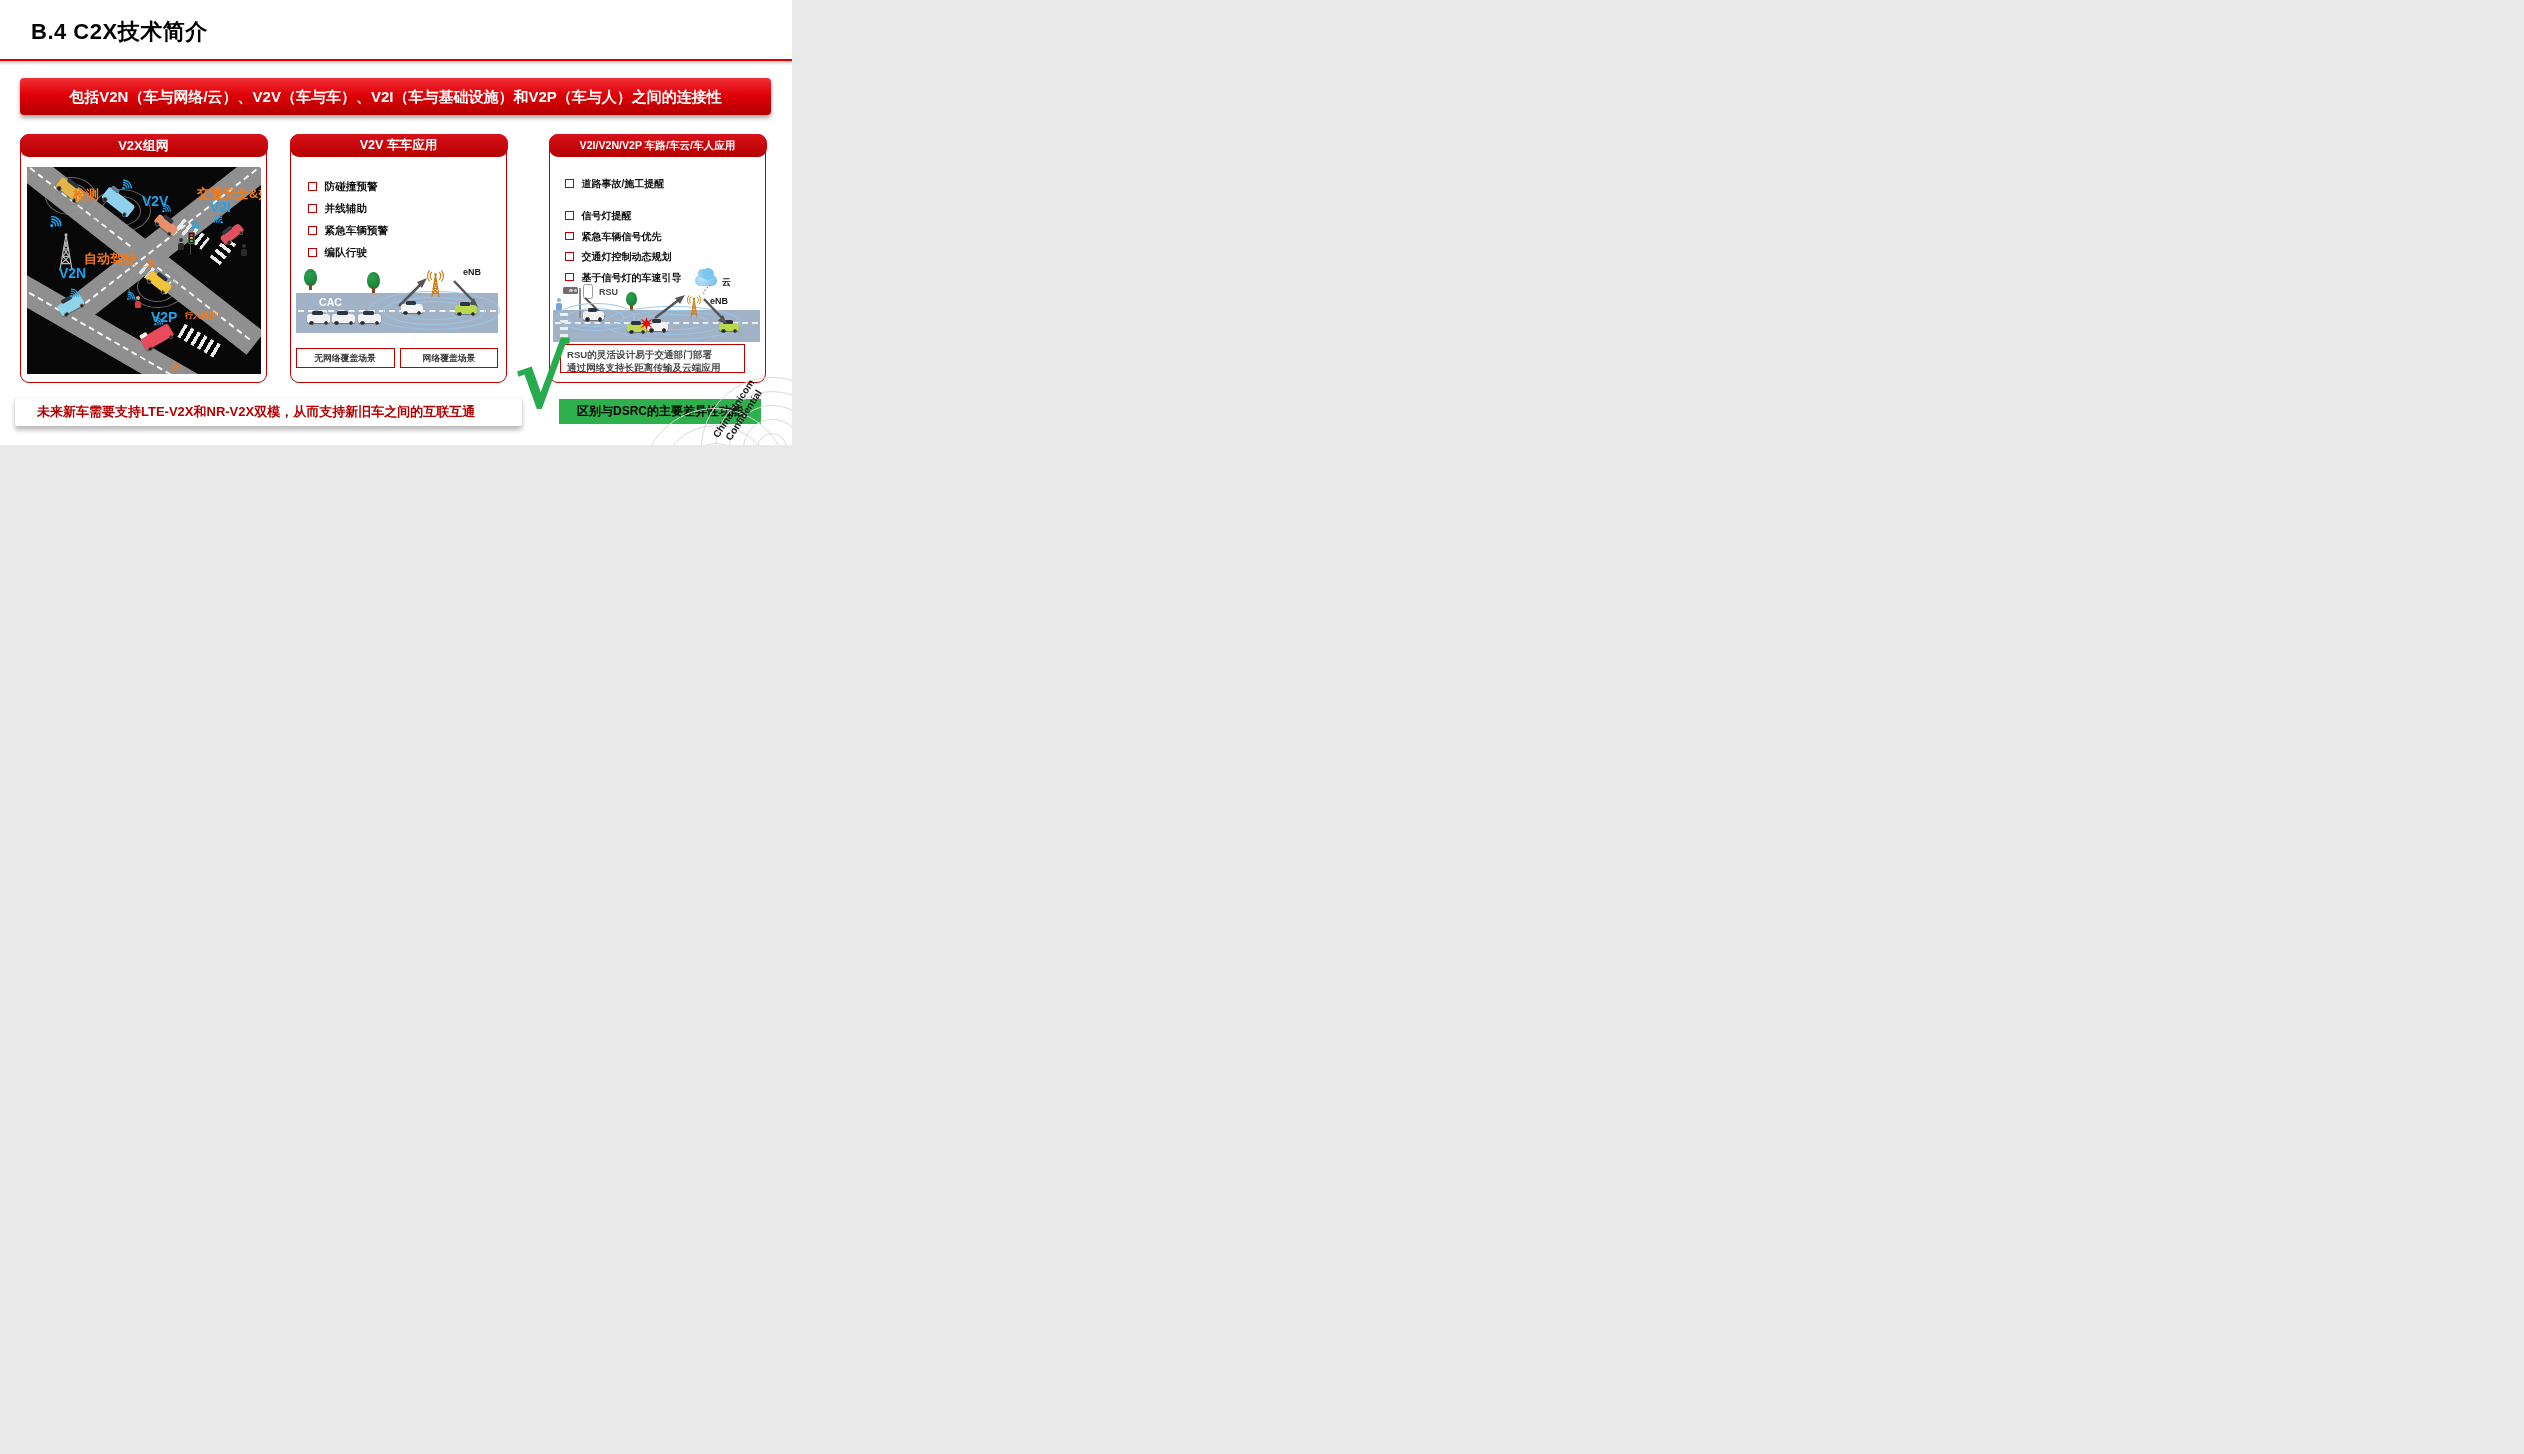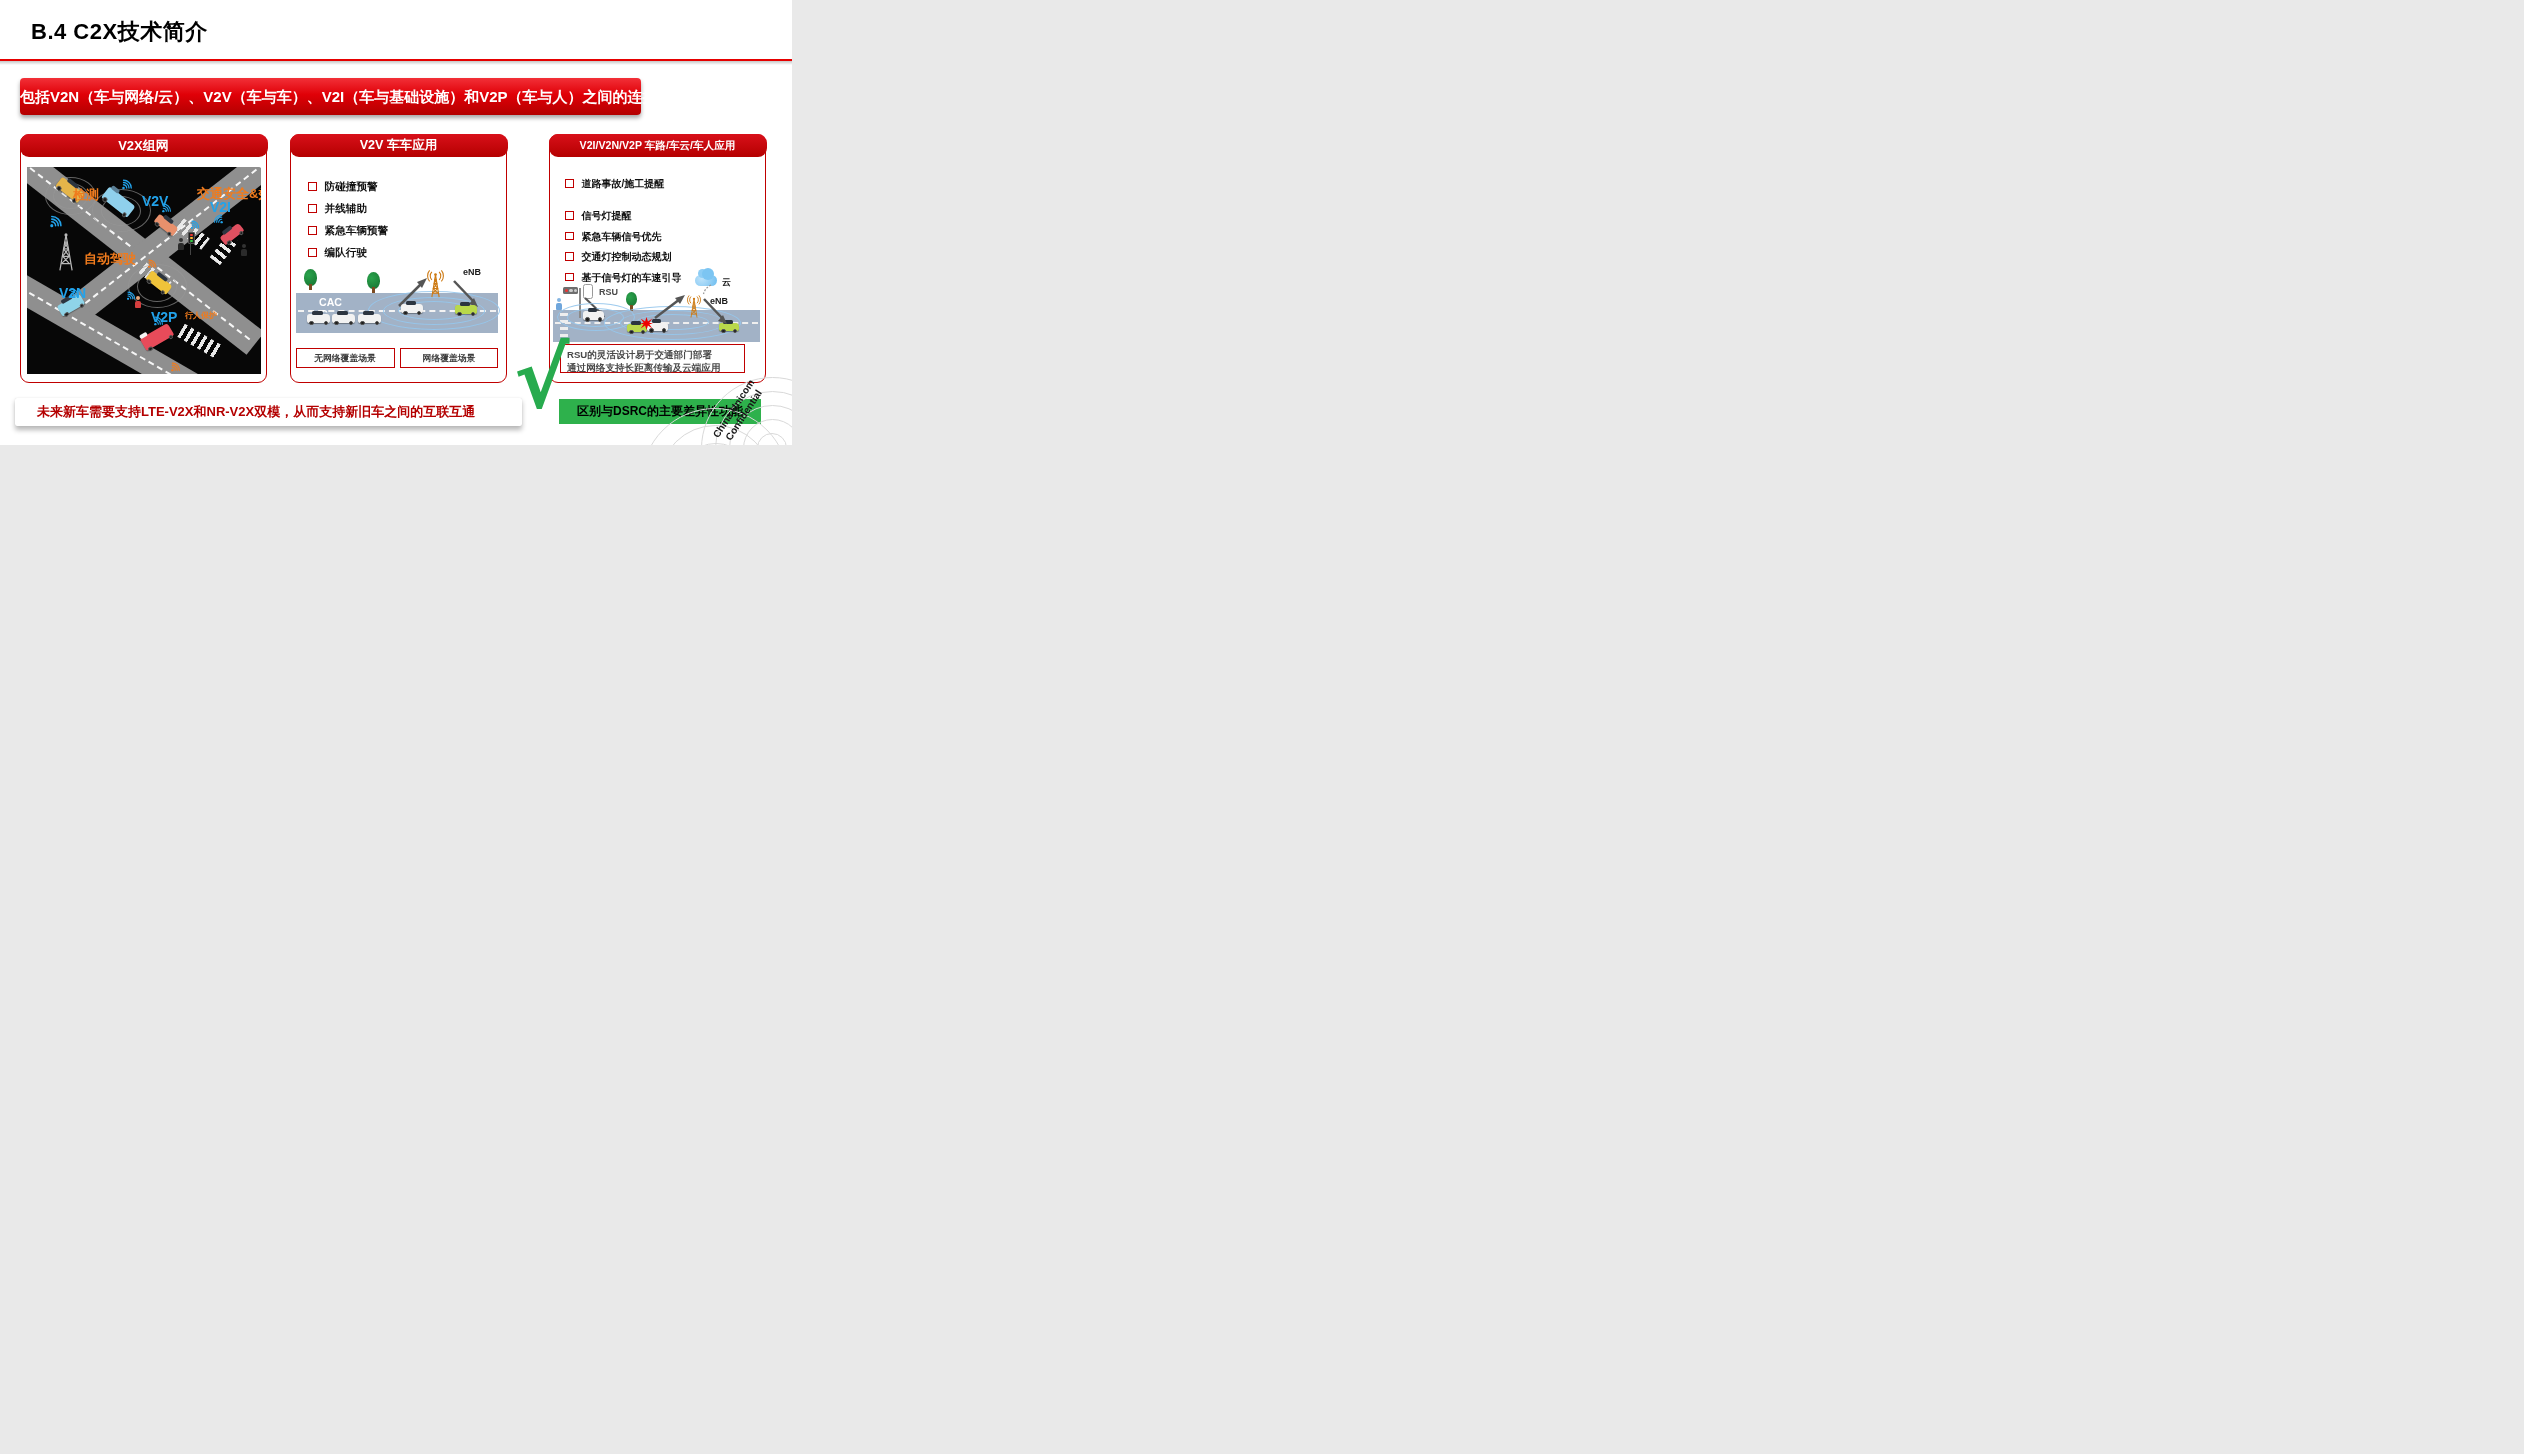--- a/index.html
+++ b/index.html
@@ -6,21 +6,21 @@
   .slide{position:relative;width:792px;height:445px;background:#ffffff;overflow:hidden;
          font-family:"Liberation Sans","DejaVu Sans",sans-serif;}
   .abs{position:absolute;}
 
   
   .page-title{position:absolute;left:31px;top:17px;font-size:22px;font-weight:800;color:#000;letter-spacing:0.5px;}
   .title-rule{position:absolute;left:0;top:59px;width:792px;height:2px;background:#e60000;}
   .title-rule-shadow{position:absolute;left:0;top:61px;width:792px;height:4px;
         background:linear-gradient(180deg,rgba(0,0,0,.22),rgba(0,0,0,0));}
 
-  .banner{position:absolute;left:20px;top:78px;width:621px;height:37px;border-radius:4px;
+  .banner{position:absolute;left:20px;top:78px;width:751px;height:37px;border-radius:4px;
         background:linear-gradient(180deg,#f23038 0%,#e00007 45%,#b30000 100%);
         box-shadow:0 3px 4.5px rgba(0,0,0,.35);
         color:#fff;font-size:15px;font-weight:800;text-align:center;line-height:37px;white-space:nowrap;}
 
   
   .panel{position:absolute;top:134px;height:247px;background:#fff;border:1.5px solid #c00000;border-radius:9px;}
   .panel-hd{position:absolute;left:-1.5px;top:-1.5px;right:-1.5px;height:23px;border-radius:9px;
         background:linear-gradient(180deg,#d8101a,#b50000);
         color:#fff;font-weight:800;text-align:center;line-height:23px;}
   .blist{position:absolute;}
@@ -233,21 +233,21 @@
         </svg>
       <svg class="icon" style="left:143px;top:195px;width:12px;height:10px;color:#f07b1d;" viewBox="0 0 24 20" width="12" height="10">
           <use href="#wifi"></use>
         </svg>
 
       <div class="lbl-or" style="left:46px;top:19px;">检测</div>
       <div class="lbl-bl" style="left:115px;top:26px;">V2V</div>
       <div class="lbl-or" style="left:170px;top:18px;">交通安全&amp;效率</div>
       <div class="lbl-bl" style="left:183px;top:32px;">V2I</div>
       <div class="lbl-or" style="left:57px;top:83px;">自动驾驶</div>
-      <div class="lbl-bl" style="left:32px;top:118px;">V2N</div>
+      <div class="lbl-bl" style="left:32px;top:98px;">V2N</div>
       <div class="lbl-bl" style="left:124px;top:142px;">V2P</div>
       <div class="lbl-or" style="left:158px;top:143px;font-size:8px;">行人保护</div>
     </div>
   </div>
 
   <div class="panel" style="left:290px;width:215px;">
     <div class="panel-hd" style="font-size:12.6px;">V2V 车车应用</div>
 
     <div class="blist" style="left:17px;top:45px;">
       <div class="brow">

